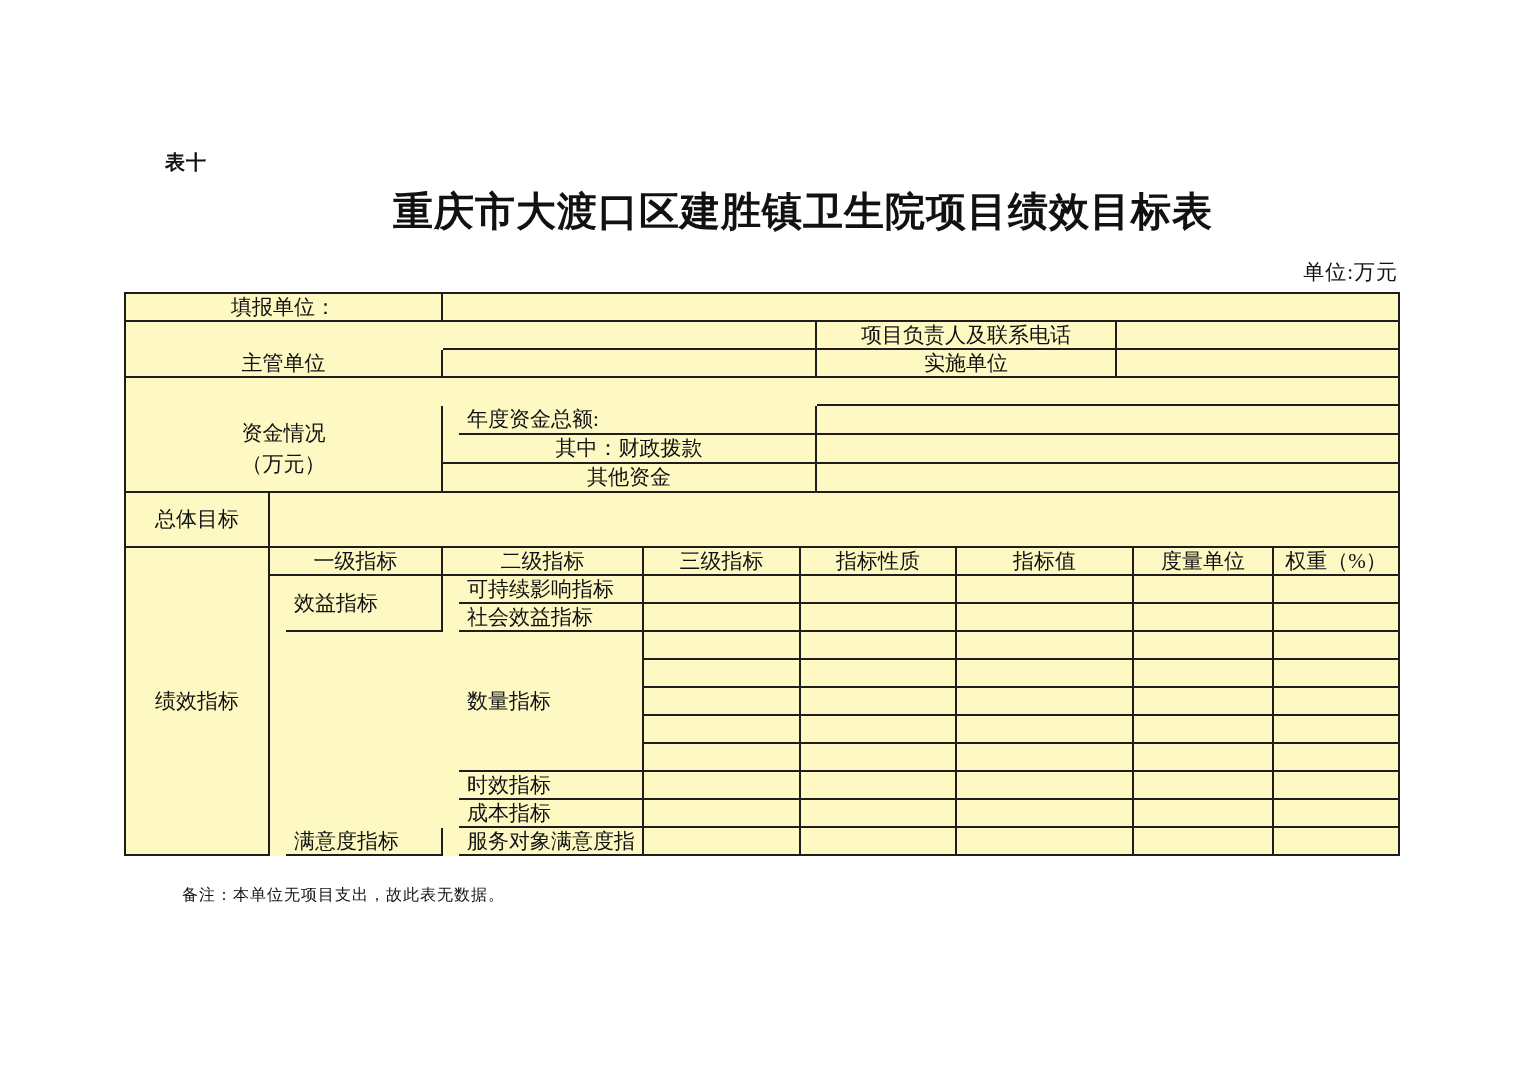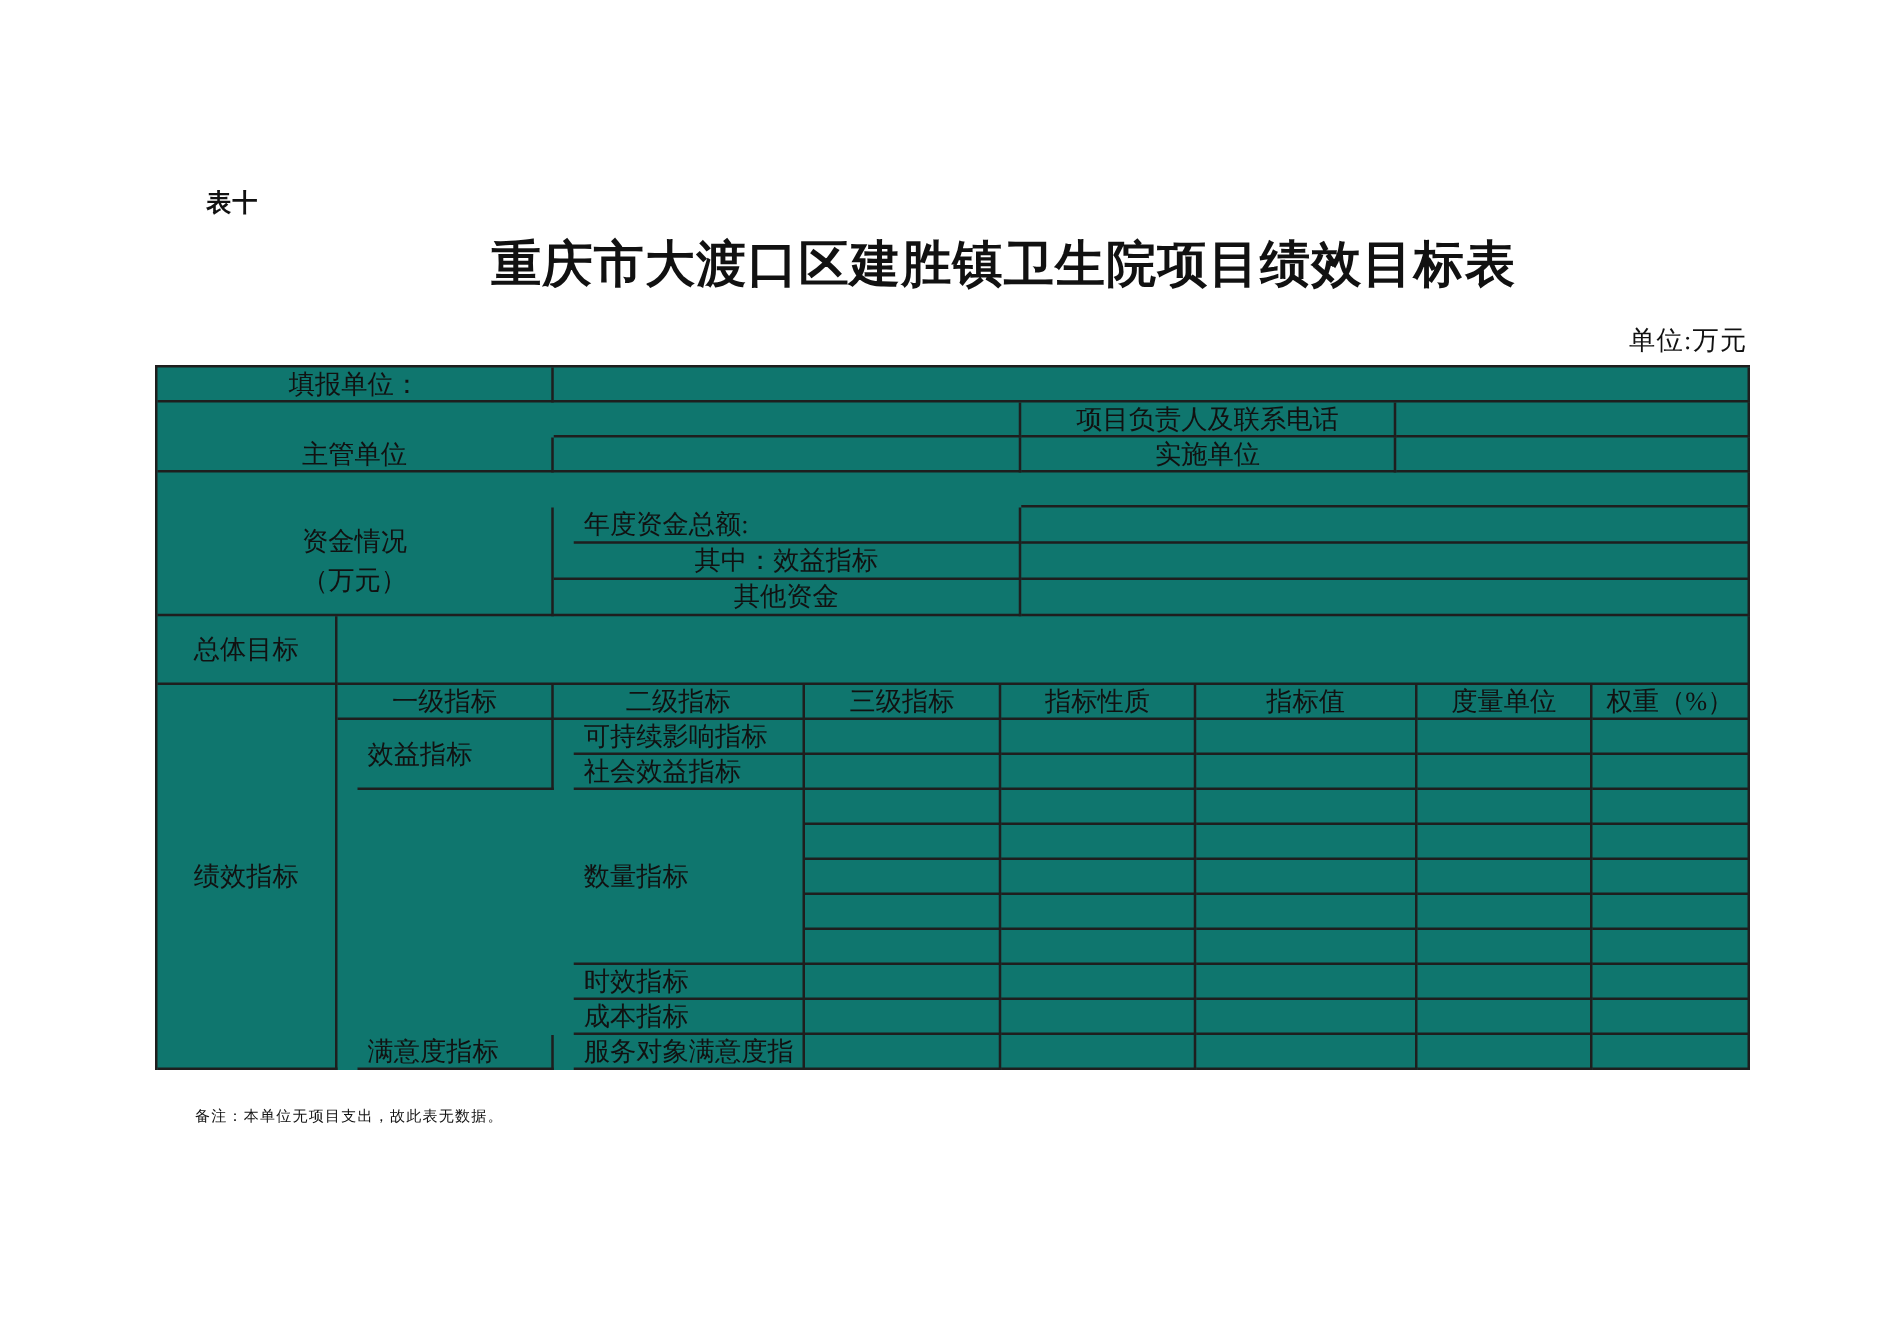--- a/index.html
+++ b/index.html
@@ -26,35 +26,35 @@
     position:absolute;top:258px;right:122px;
     font-size:21px;letter-spacing:1px;
   }
   .grid-table{
     position:absolute;left:124px;top:292px;
     display:grid;
     grid-template-columns:144px 173px 201px 157px 16px 140px 160px 17px 140px 126px;
     grid-template-rows:28px 28px 28px 28px 29px 29px 29px 55px 28px repeat(10,28px);
     border-top:2px solid #1e1e1e;
     border-left:2px solid #1e1e1e;
-    background:#0f766e;
+    background:#fef9c3;
   }
   .cell{
     border-right:2px solid #1e1e1e;
     border-bottom:2px solid #1e1e1e;
     display:flex;align-items:center;justify-content:center;
     font-size:21px;line-height:1.25;
     overflow:hidden;white-space:nowrap;
     box-sizing:border-box;
   }
   .cell.left{justify-content:flex-start;padding-left:8px;margin-left:16px;}
   .cell.prelines{white-space:pre-line;text-align:center;line-height:1.45;}
   .footnote{
-    position:absolute;left:156px;top:885px;
-    font-size:12px;letter-spacing:1px;
+    position:absolute;left:182px;top:885px;
+    font-size:16px;letter-spacing:1px;
   }
 </style>
 </head>
 <body>
 
 <div class="doc-tag">表十</div>
 <div class="doc-title">重庆市大渡口区建胜镇卫生院项目绩效目标表</div>
 <div class="unit-note">单位:万元</div>
 
 <div class="grid-table">
@@ -70,21 +70,21 @@
   <div class="cell" style="grid-area:3/3/4/6"></div>
   <div class="cell" style="grid-area:3/6/4/8">实施单位</div>
   <div class="cell" style="grid-area:3/8/4/11"></div>
 
   <div class="cell" style="grid-area:4/6/5/11"></div>
 
   <div class="cell prelines" style="grid-area:5/1/8/3">资金情况
 （万元）</div>
   <div class="cell left" style="grid-area:5/3/6/6">年度资金总额:</div>
   <div class="cell" style="grid-area:5/6/6/11"></div>
-  <div class="cell" style="grid-area:6/3/7/6">其中：效益指标</div>
+  <div class="cell" style="grid-area:6/3/7/6">其中：财政拨款</div>
   <div class="cell" style="grid-area:6/6/7/11"></div>
   <div class="cell" style="grid-area:7/3/8/6">其他资金</div>
   <div class="cell" style="grid-area:7/6/8/11"></div>
 
   <div class="cell" style="grid-area:8/1/9/2">总体目标</div>
   <div class="cell" style="grid-area:8/2/9/11"></div>
 
   <div class="cell" style="grid-area:9/1/20/2">绩效指标</div>
   <div class="cell" style="grid-area:9/2/10/3">一级指标</div>
   <div class="cell" style="grid-area:9/3/10/4">二级指标</div>

